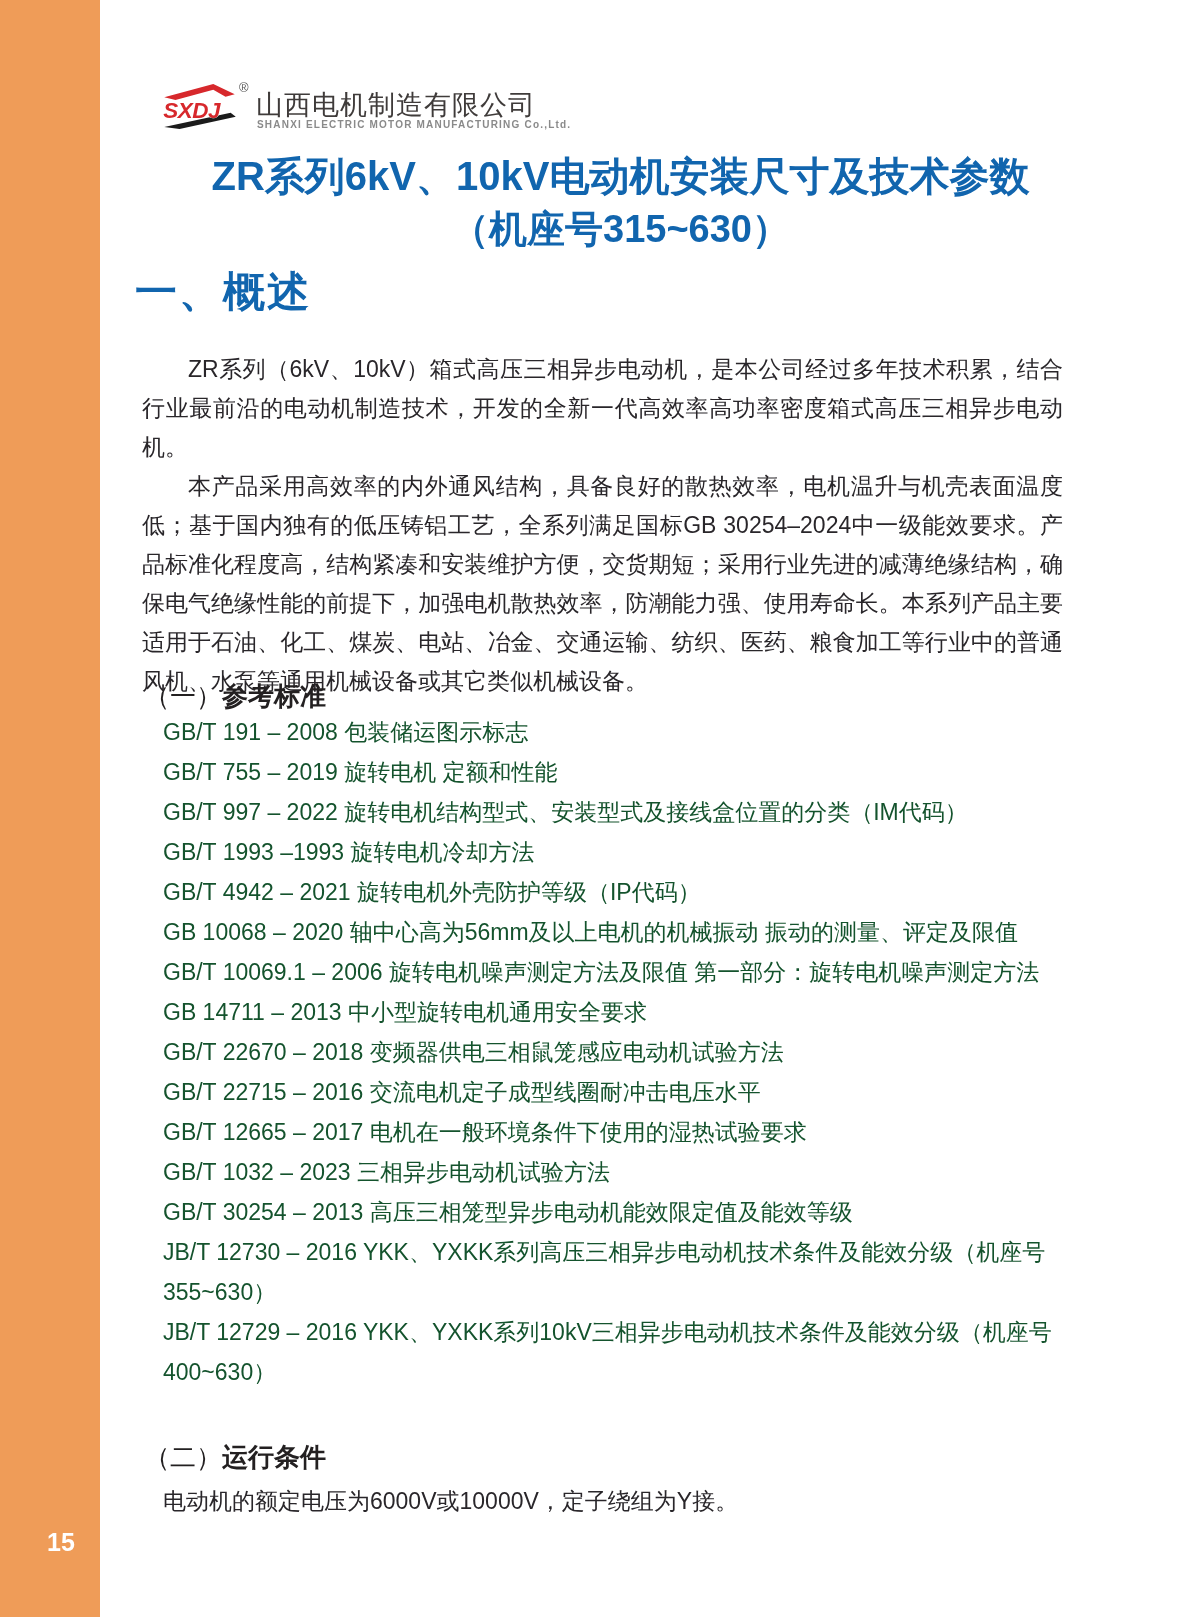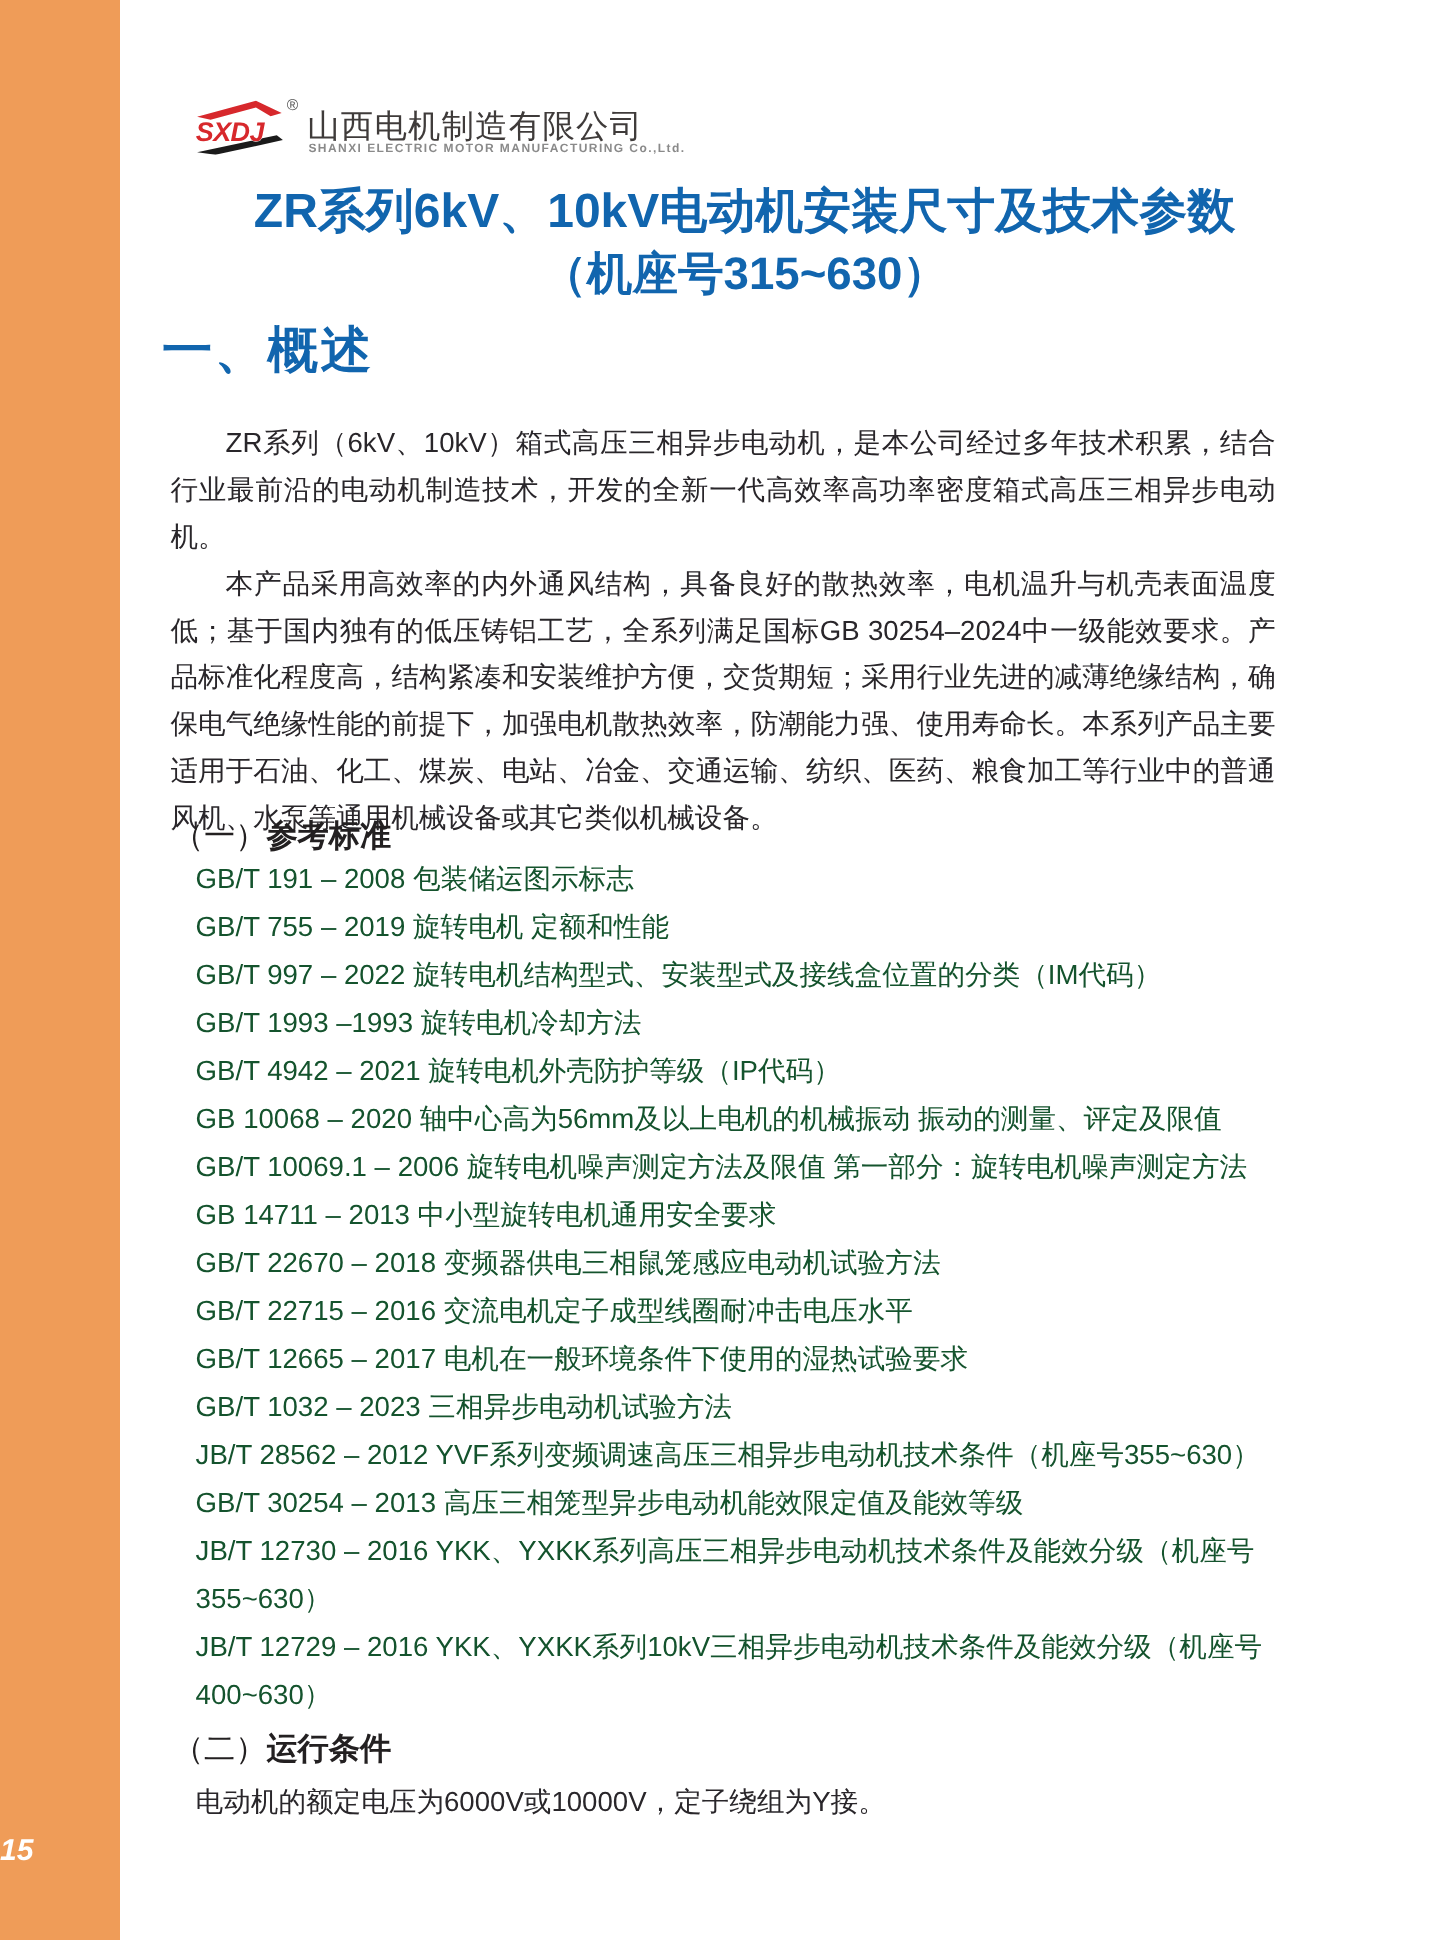--- a/index.html
+++ b/index.html
@@ -1,21 +1,21 @@
 <!DOCTYPE html>
 <html style="--accent_blue: #1165AE; --sidebar_orange: #EF9C58; --logo_red: #D7282C; --logo_black: #1B1B1B;"><head>
 <meta charset="utf-8">
 <style>
   html,body{margin:0;padding:0;background:#e8e8e8;}
   *{box-sizing:border-box;font-family:"Liberation Sans", sans-serif;}
   .page{position:relative;width:1200px;height:1617px;background:#ffffff;margin:0 auto;overflow:hidden;}
 
   .sidebar{position:absolute;left:0;top:0;width:100px;height:1617px;background:var(--sidebar_orange);}
-  .pagenum{position:absolute;left:0;top:1528px;width:122px;color:#ffffff;
-           font-size:25px;font-weight:bold;font-style:italic;}
+  .pagenum{position:absolute;left:0;top:1528px;width:122px;text-align:center;color:#ffffff;
+           font-size:25px;font-weight:bold;}
 
   .logo-mark{position:absolute;left:162px;top:82px;width:76px;height:47px;}
   .logo-red{fill:var(--logo_red);}
   .logo-black{fill:var(--logo_black);}
   .logo-sxdj{font-size:44px;font-weight:bold;font-style:italic;letter-spacing:-1px;
              fill:var(--logo_red);stroke:#ffffff;stroke-width:1.2;paint-order:stroke;}
   .reg{position:absolute;left:239px;top:80px;font-size:13px;color:#555;}
   .company-cn{position:absolute;left:256px;top:87px;font-size:27px;color:#3f3b3a;letter-spacing:1px;}
   .company-en{position:absolute;left:257px;top:119px;font-size:10px;font-weight:bold;color:#8a8a8a;letter-spacing:1.2px;text-align:center;}
 
@@ -94,21 +94,20 @@
       <div class="std-item">GB 14711 – 2013 中小型旋转电机通用安全要求</div>
 
       <div class="std-item">GB/T 22670 – 2018 变频器供电三相鼠笼感应电动机试验方法</div>
 
       <div class="std-item">GB/T 22715 – 2016 交流电机定子成型线圈耐冲击电压水平</div>
 
       <div class="std-item">GB/T 12665 – 2017 电机在一般环境条件下使用的湿热试验要求</div>
 
       <div class="std-item">GB/T 1032 – 2023 三相异步电动机试验方法</div>
 
-      <div class="std-item">JB/T 28562 – 2012 YVF系列变频调速高压三相异步电动机技术条件（机座号355~630）</div>
 
       <div class="std-item">GB/T 30254 – 2013 高压三相笼型异步电动机能效限定值及能效等级</div>
 
       <div class="std-item">JB/T 12730 – 2016 YKK、YXKK系列高压三相异步电动机技术条件及能效分级（机座号
 355~630）</div>
 
       <div class="std-item">JB/T 12729 – 2016 YKK、YXKK系列10kV三相异步电动机技术条件及能效分级（机座号
 400~630）</div>
     </div>
 

